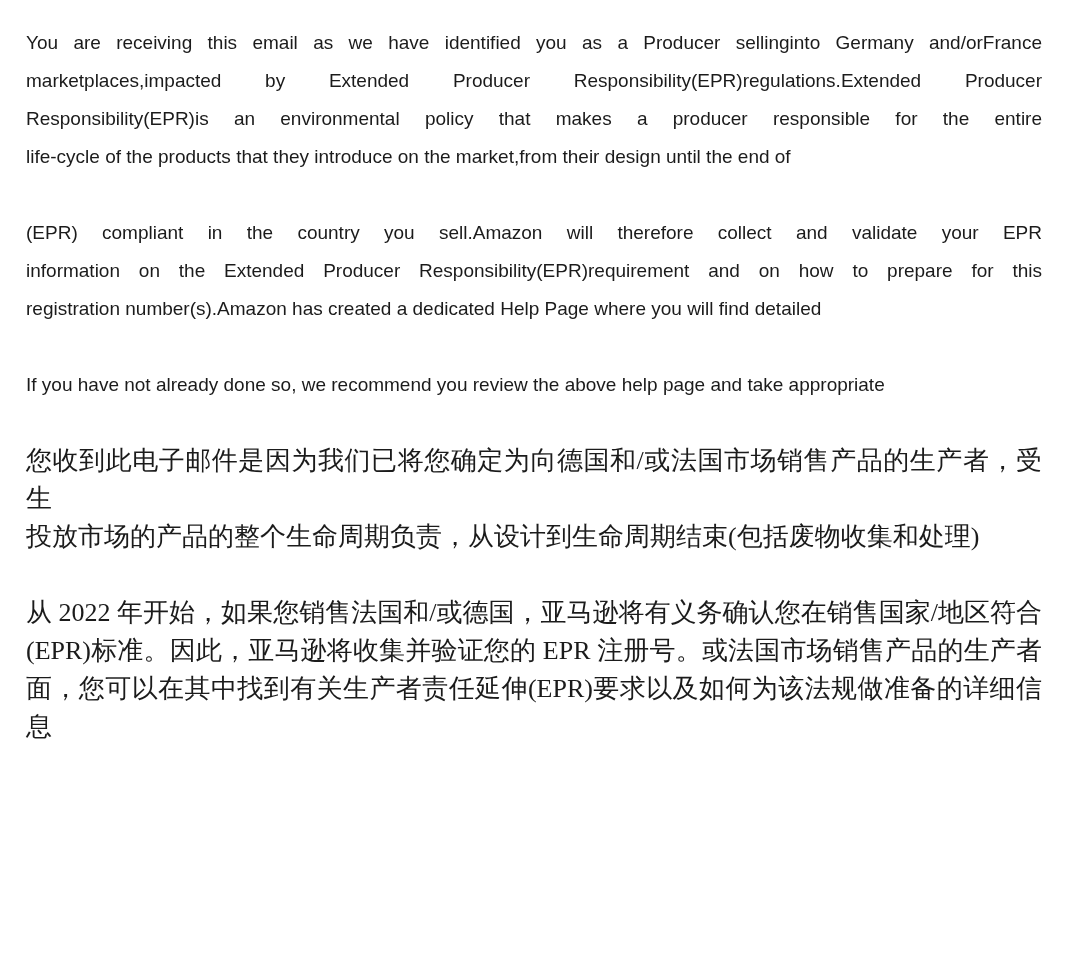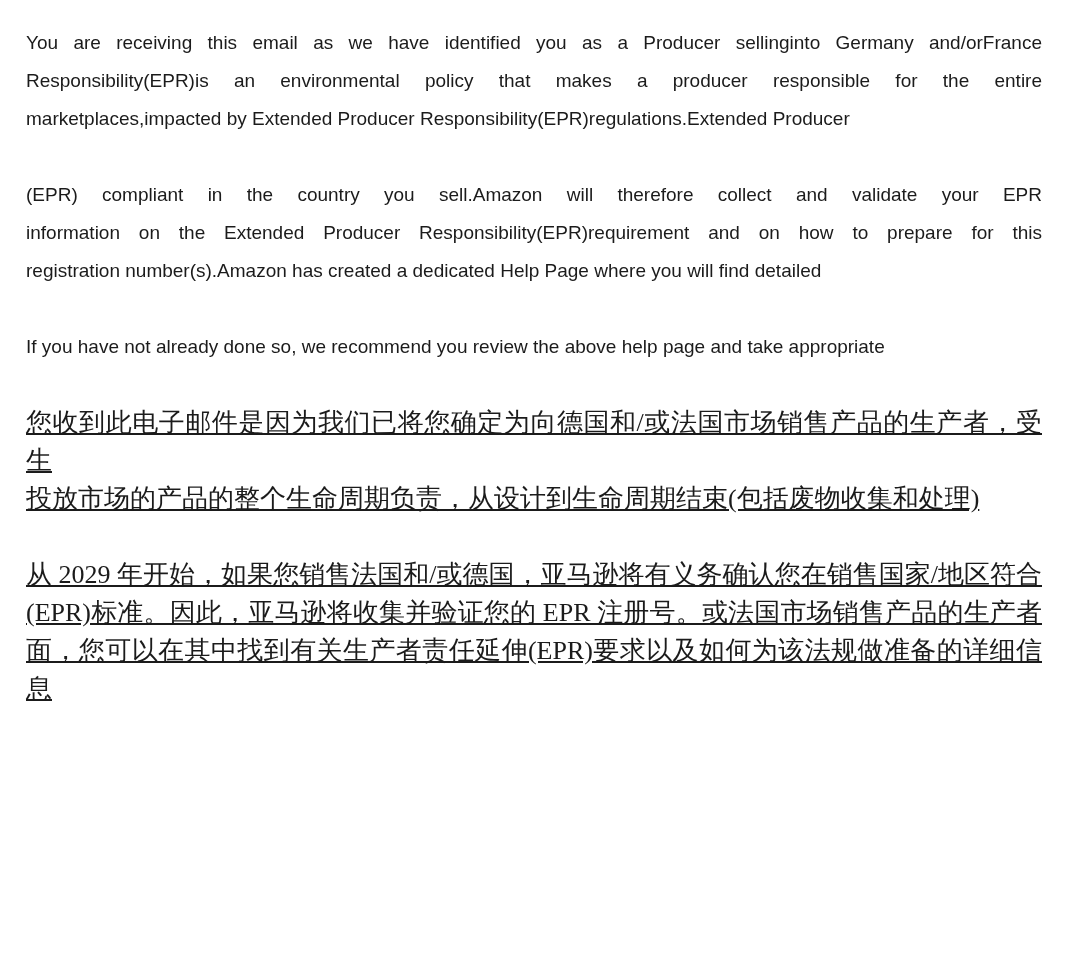--- a/index.html
+++ b/index.html
@@ -18,50 +18,50 @@
   .paragraph { margin: 0 8px 38px 0; }
   .paragraph.en {
     font-family: "Liberation Sans", sans-serif;
     font-size: 19px;
     line-height: 38px;
   }
   .paragraph.zh {
     font-family: "Liberation Serif", serif;
     font-size: 26px;
     line-height: 38px;
-    text-decoration: underline;
   }
   .text-line {
     text-align: justify;
     text-align-last: justify;
     white-space: normal;
   }
   .paragraph .text-line:last-child {
     text-align-last: left;
   }
 </style>
 </head>
 <body style="background: rgb(255, 255, 255);">
 
 <div id="email-body" style="color: rgb(27, 27, 27);">
     <div class="paragraph en">
       <div class="text-line">You are receiving this email as we have identified you as a Producer sellinginto Germany and/orFrance</div>
+      <div class="text-line">marketplaces,impacted by Extended Producer Responsibility(EPR)regulations.Extended Producer</div>
       <div class="text-line">Responsibility(EPR)is an environmental policy that makes a producer responsible for the entire</div>
-      <div class="text-line">marketplaces,impacted by Extended Producer Responsibility(EPR)regulations.Extended Producer</div>
+      <div class="text-line">life-cycle of the products that they introduce on the market,from their design until the end of</div>
     </div>
     <div class="paragraph en">
       <div class="text-line">(EPR) compliant in the country you sell.Amazon will therefore collect and validate your EPR</div>
       <div class="text-line">information on the Extended Producer Responsibility(EPR)requirement and on how to prepare for this</div>
       <div class="text-line">registration number(s).Amazon has created a dedicated Help Page where you will find detailed</div>
     </div>
     <div class="paragraph en">
       <div class="text-line">If you have not already done so, we recommend you review the above help page and take appropriate</div>
     </div>
     <div class="paragraph zh">
       <div class="text-line">您收到此电子邮件是因为我们已将您确定为向德国和/或法国市场销售产品的生产者，受生</div>
       <div class="text-line">投放市场的产品的整个生命周期负责，从设计到生命周期结束(包括废物收集和处理)</div>
     </div>
     <div class="paragraph zh">
-      <div class="text-line">从 2029 年开始，如果您销售法国和/或德国，亚马逊将有义务确认您在销售国家/地区符合</div>
+      <div class="text-line">从 2022 年开始，如果您销售法国和/或德国，亚马逊将有义务确认您在销售国家/地区符合</div>
       <div class="text-line">(EPR)标准。因此，亚马逊将收集并验证您的 EPR 注册号。或法国市场销售产品的生产者</div>
       <div class="text-line">面，您可以在其中找到有关生产者责任延伸(EPR)要求以及如何为该法规做准备的详细信息</div>
     </div>
   </div>
 
 </body></html>

